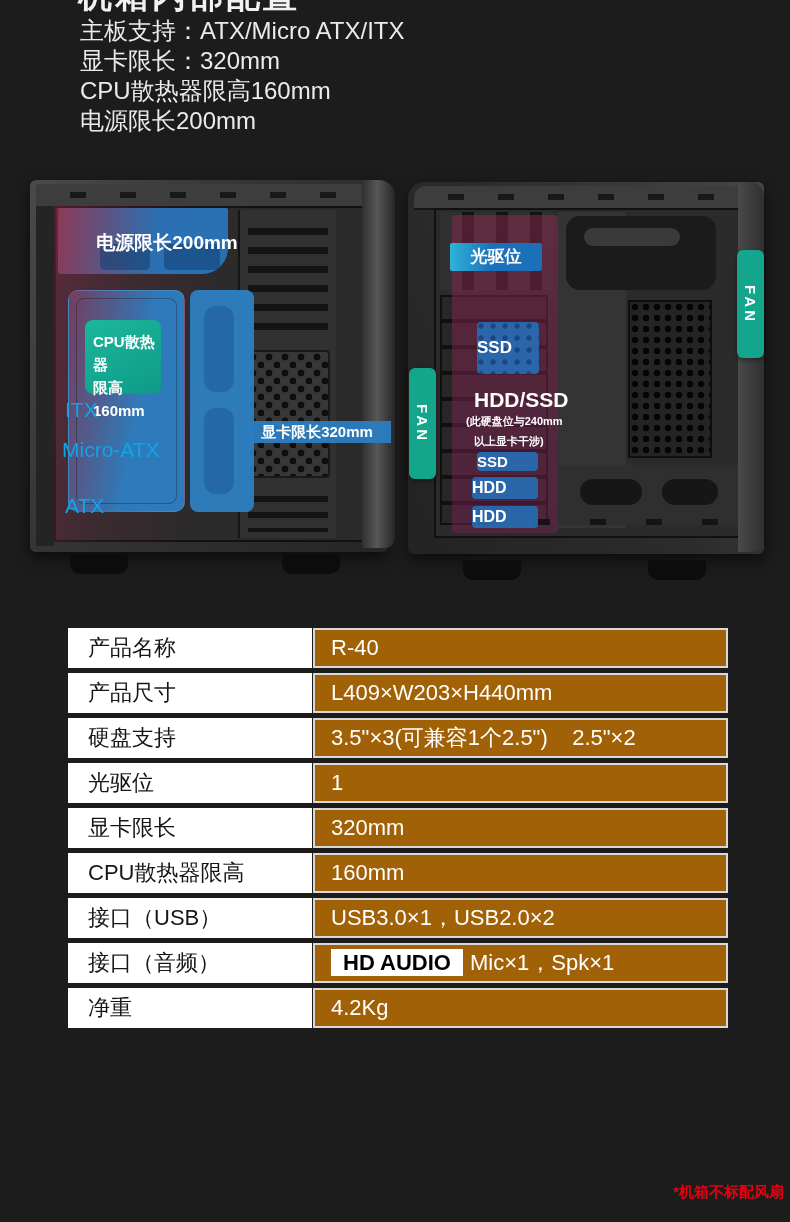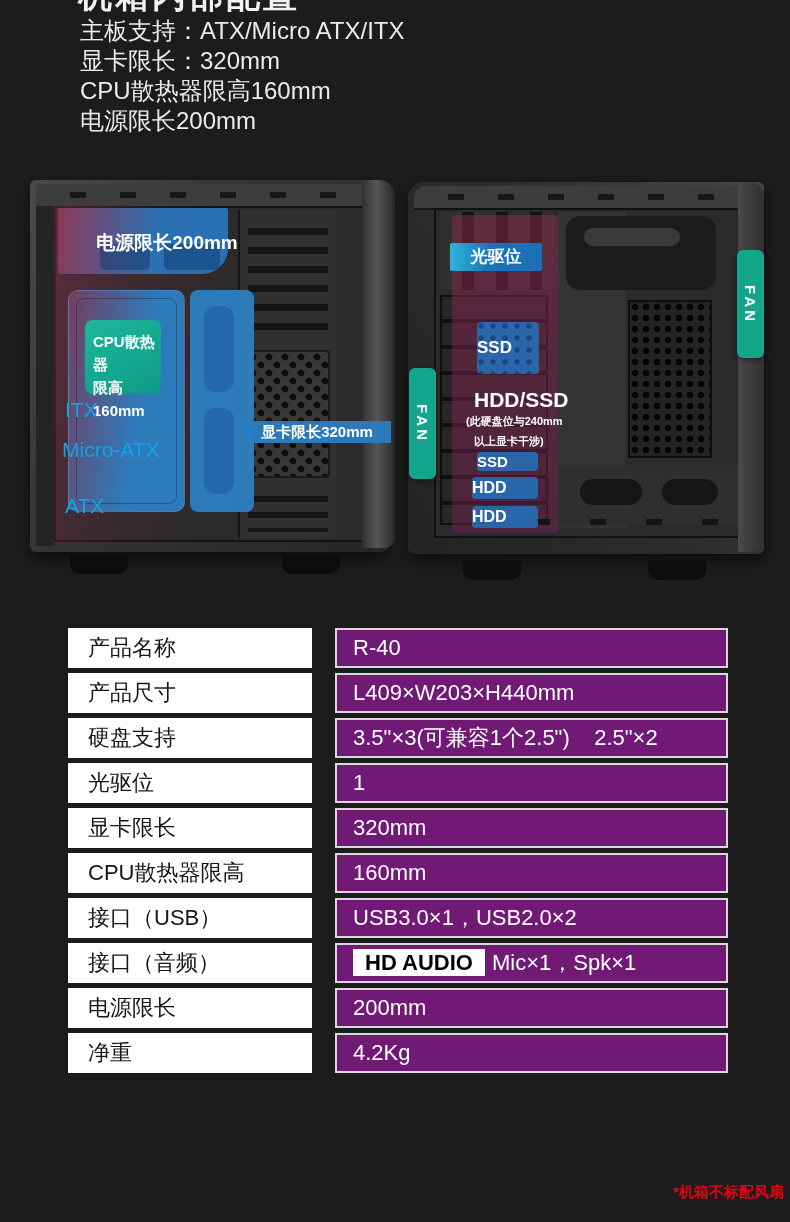--- a/index.html
+++ b/index.html
@@ -109,21 +109,21 @@
   .fan-bar span{writing-mode:vertical-rl;color:#fff;font-weight:700;font-size:15px;letter-spacing:3px;}
 
   
   .spec-table{position:absolute;left:68px;top:628px;width:660px;display:flex;flex-direction:column;gap:5px;}
   .spec-row{display:flex;height:40px;}
   .spec-label-cell{
     width:244px;background:#ffffff;color:#161616;font-size:22px;line-height:40px;
     padding-left:20px;box-sizing:border-box;white-space:nowrap;
   }
   .spec-value-cell{
-    flex:1;margin-left:23px;border:2px solid #d9d9d9;background:#701a75;color:#ffffff;
+    flex:1;margin-left:1px;border:2px solid #d9d9d9;background:#a16207;color:#ffffff;
     font-size:22px;line-height:36px;padding-left:16px;box-sizing:border-box;white-space:pre;overflow:hidden;
   }
   .hl{background:#ffffff;color:#000;font-weight:600;padding:1px 12px;margin-right:7px;}
 
   .footnote{position:absolute;right:6px;top:1183px;color:#e60012;font-size:15px;font-weight:600;white-space:nowrap;}
 </style>
 </head>
 <body>
 
 <div id="root">
@@ -248,24 +248,20 @@
       </div>
       <div class="spec-row">
         <div class="spec-label-cell">接口（USB）</div>
         <div class="spec-value-cell">USB3.0×1，USB2.0×2</div>
       </div>
       <div class="spec-row">
         <div class="spec-label-cell">接口（音频）</div>
         <div class="spec-value-cell"><span class="hl">HD AUDIO</span>Mic×1，Spk×1</div>
       </div>
       <div class="spec-row">
-        <div class="spec-label-cell">电源限长</div>
-        <div class="spec-value-cell">200mm</div>
-      </div>
-      <div class="spec-row">
         <div class="spec-label-cell">净重</div>
         <div class="spec-value-cell">4.2Kg</div>
       </div>
     </div>
 
   <div class="footnote">*机箱不标配风扇</div>
 
 </div>
 
 </body></html>

